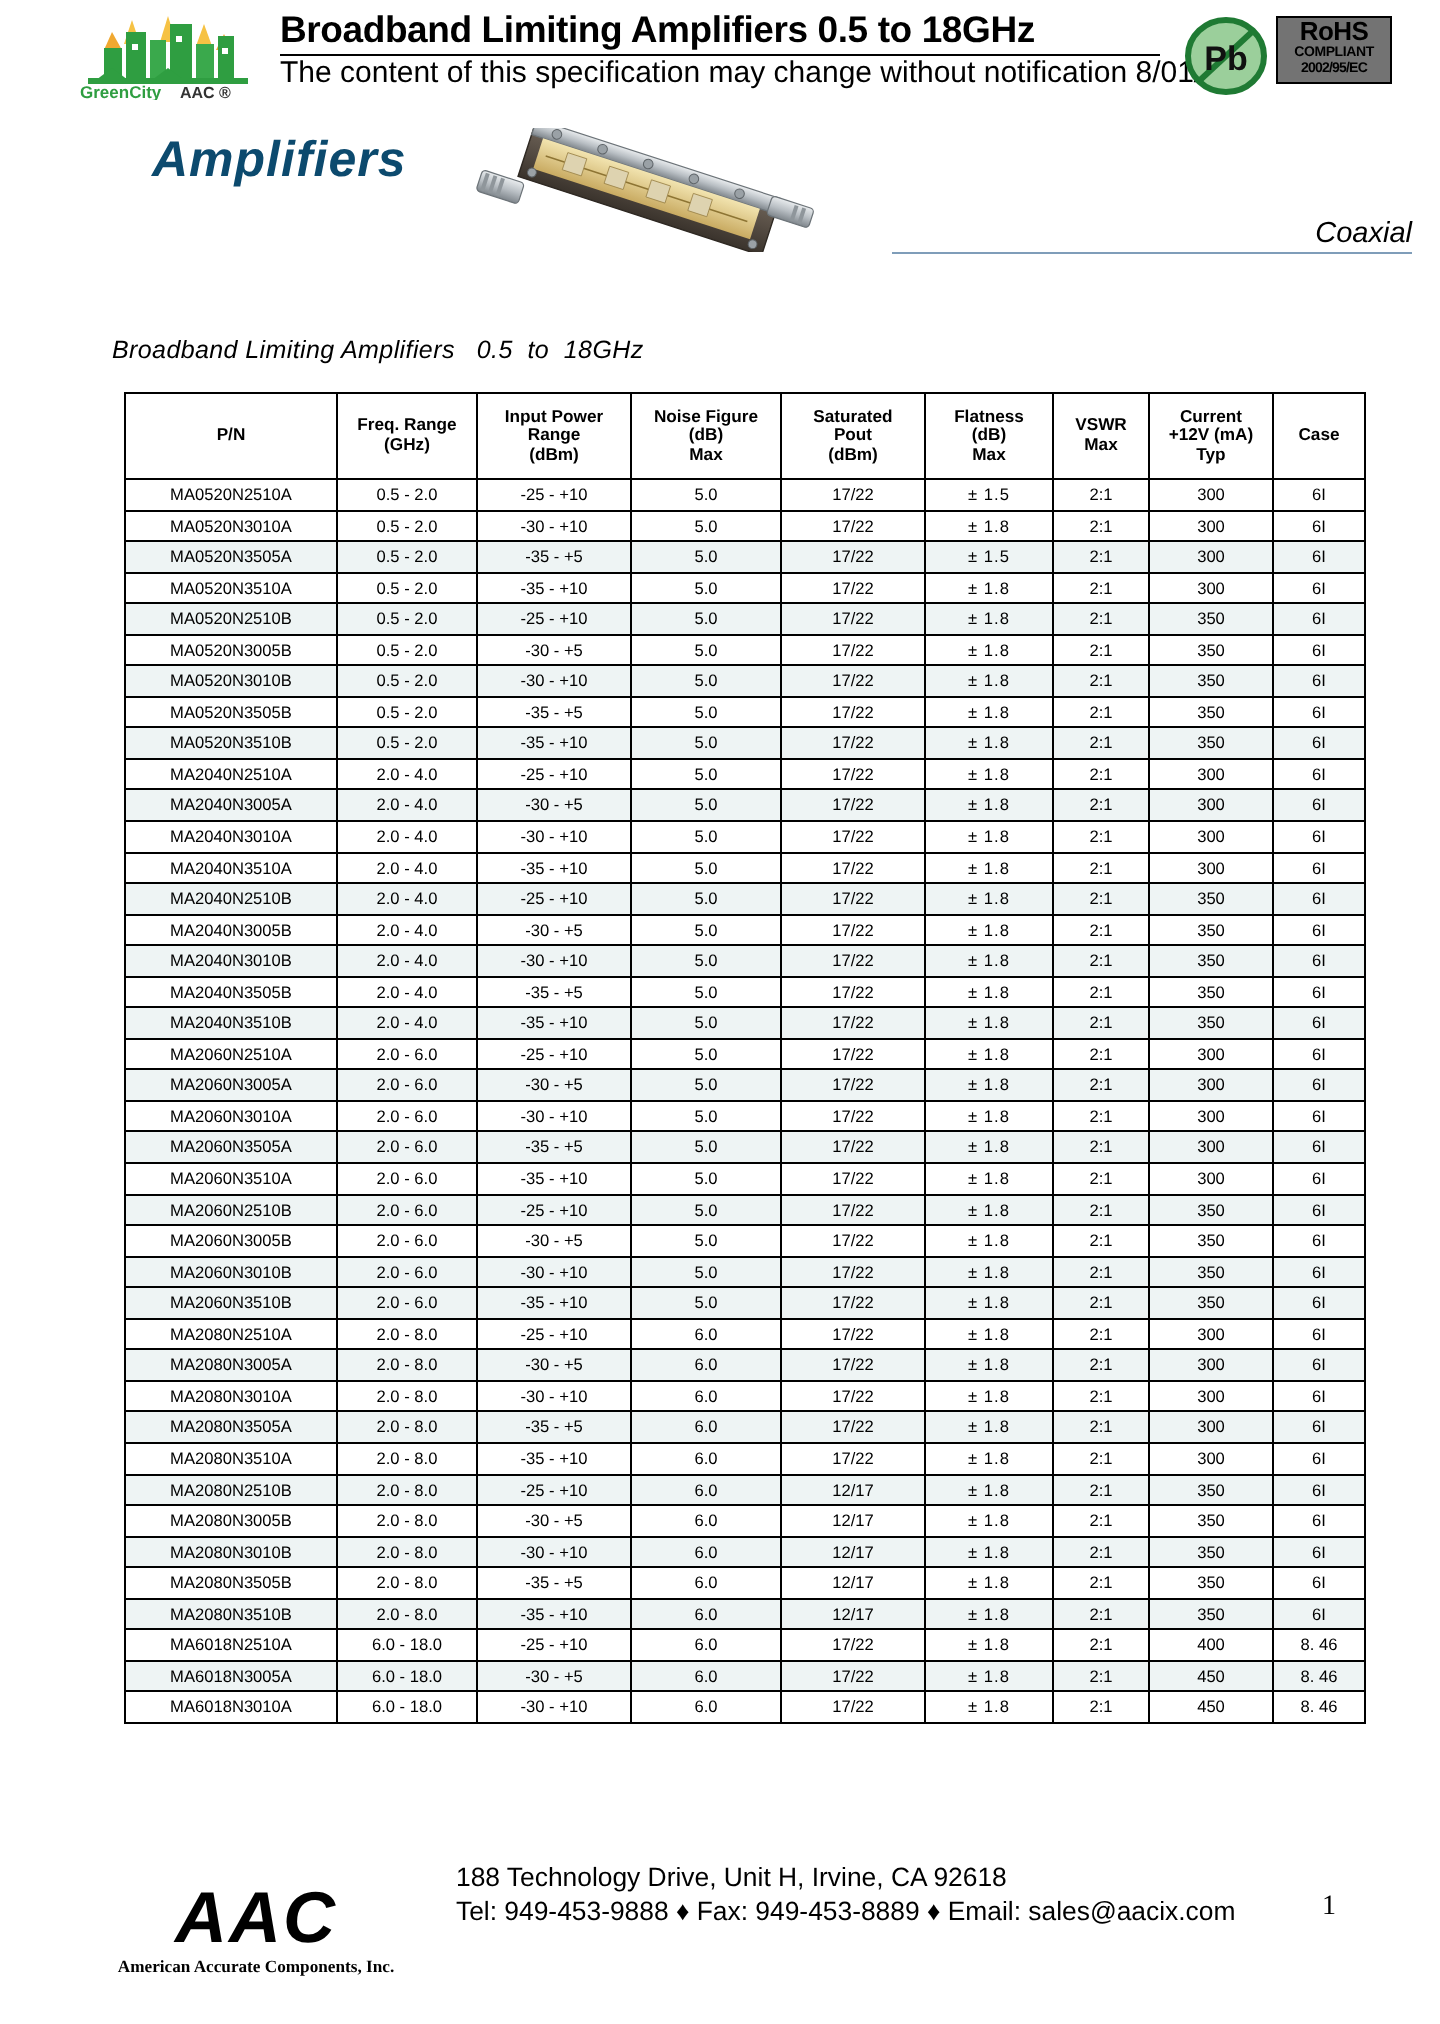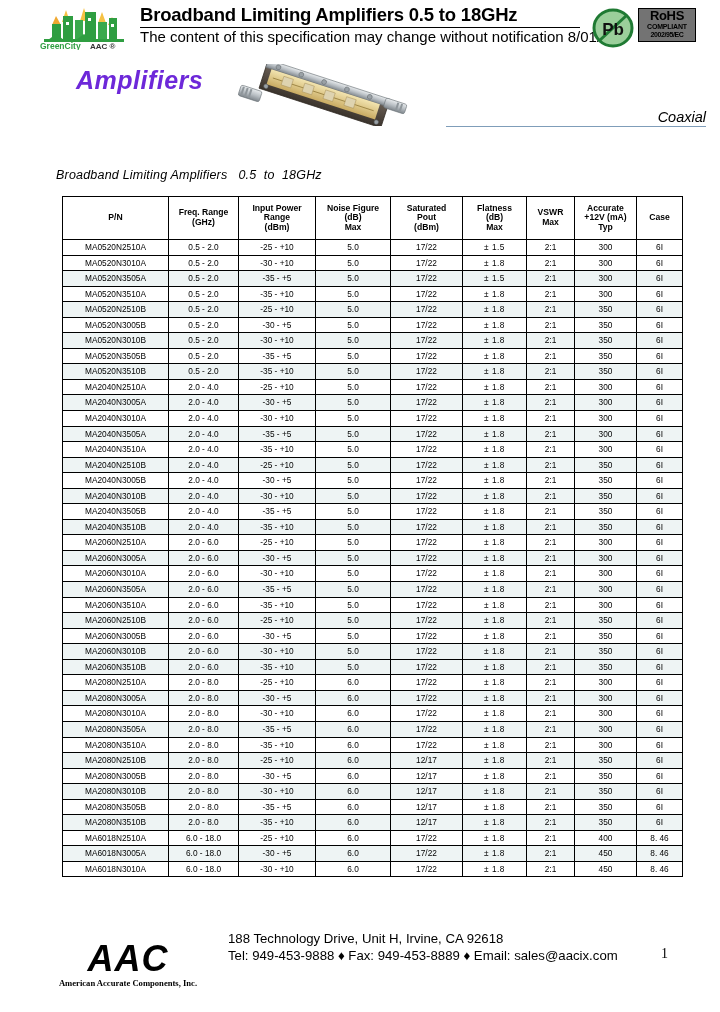--- a/index.html
+++ b/index.html
@@ -96,21 +96,21 @@
     position: relative;
     height: 110px;
   }
   .amplifiers-title {
     position: absolute;
     left: 76px;
     top: 10px;
     font-size: 25px;
     font-style: italic;
     font-weight: bold;
-    color: #6d28d9;
+    color: #0c4a6e;
     letter-spacing: 0.5px;
   }
   .product-photo {
     position: absolute;
     left: 236px;
     top: 8px;
     width: 172px;
     height: 62px;
   }
   .coaxial-wrap {
@@ -400,21 +400,21 @@
           <th>
             <div>Flatness</div>
             <div>(dB)</div>
             <div>Max</div>
           </th>
           <th>
             <div>VSWR</div>
             <div>Max</div>
           </th>
           <th>
-            <div>Accurate</div>
+            <div>Current</div>
             <div>+12V (mA)</div>
             <div>Typ</div>
           </th>
           <th>
             <div>Case</div>
           </th>
         </tr>
     </thead>
     <tbody>
         <tr>
@@ -535,31 +535,20 @@
           <td>17/22</td>
           <td class="pm">± 1.8</td>
           <td>2:1</td>
           <td>300</td>
           <td>6I</td>
         </tr>
         <tr>
           <td>MA2040N3010A</td>
           <td>2.0 - 4.0</td>
           <td>-30 - +10</td>
-          <td>5.0</td>
-          <td>17/22</td>
-          <td class="pm">± 1.8</td>
-          <td>2:1</td>
-          <td>300</td>
-          <td>6I</td>
-        </tr>
-        <tr class="alt">
-          <td>MA2040N3505A</td>
-          <td>2.0 - 4.0</td>
-          <td>-35 - +5</td>
           <td>5.0</td>
           <td>17/22</td>
           <td class="pm">± 1.8</td>
           <td>2:1</td>
           <td>300</td>
           <td>6I</td>
         </tr>
         <tr>
           <td>MA2040N3510A</td>
           <td>2.0 - 4.0</td>

